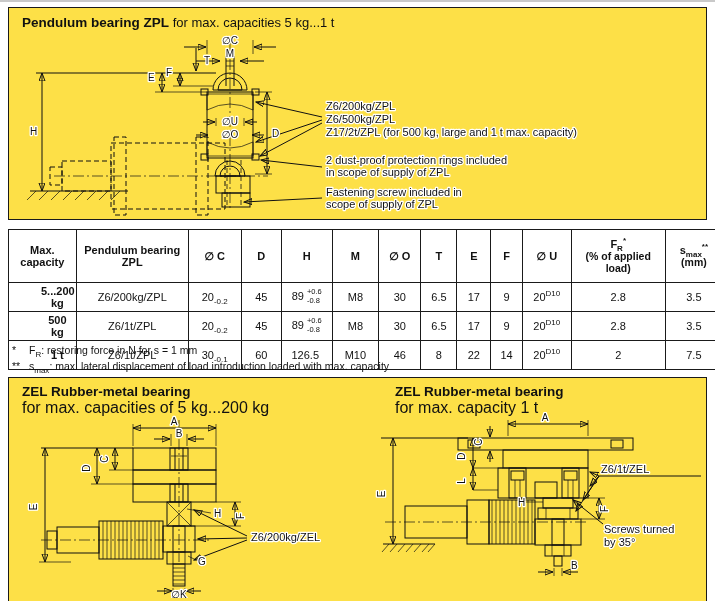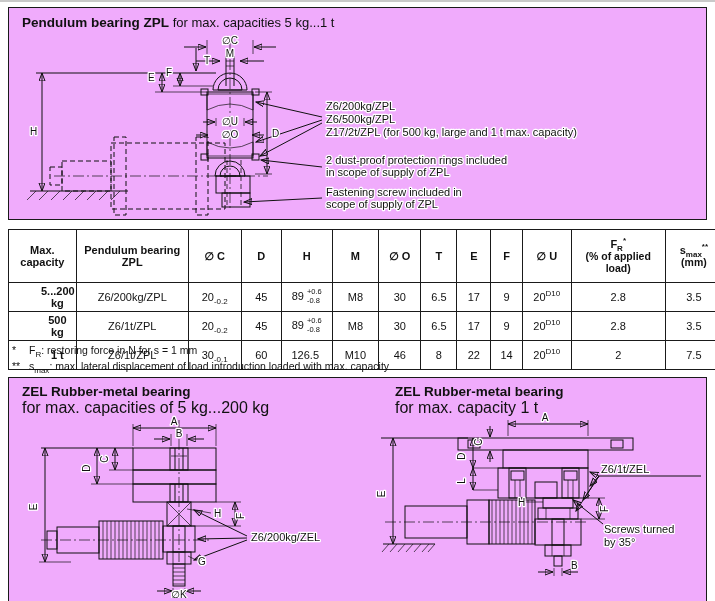--- a/index.html
+++ b/index.html
@@ -1,18 +1,18 @@
 <!DOCTYPE html>
 <html><head>
 <meta charset="utf-8">
 <style>
   html,body { margin:0; padding:0; background:#fff; }
   body { width:715px; height:601px; position:relative; overflow:hidden;
          font-family:"Liberation Sans", sans-serif; color:#111; border-top:2px solid #c9c9c9; }
-  .box { position:absolute; border:1.5px solid #1a1a1a; background:#f0abfc; box-sizing:border-box; }
+  .box { position:absolute; border:1.5px solid #1a1a1a; background:#fde047; box-sizing:border-box; }
   .top-box { left:8px; top:5px; width:699px; height:213px; }
   .bottom-box { left:8px; top:375px; width:699px; height:226px; }
   .box-title { position:absolute; left:13px; top:7px; font-size:13px; white-space:nowrap; }
   .box-title b { font-size:13.5px; }
   .panel-title { position:absolute; font-size:13.5px; font-weight:bold; white-space:nowrap; }
   .panel-sub { position:absolute; font-size:16px; white-space:nowrap; }
   .bottom-note { position:absolute; left:13px; top:202px; font-size:12.5px; }
 
   svg { position:absolute; }
   svg line, svg path, svg rect { stroke:#111; stroke-width:1; fill:none; }

